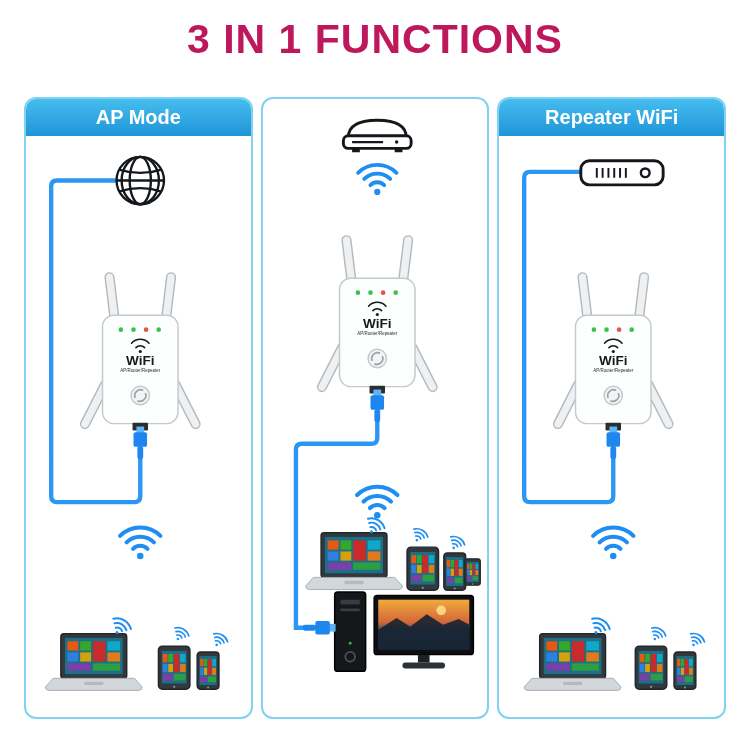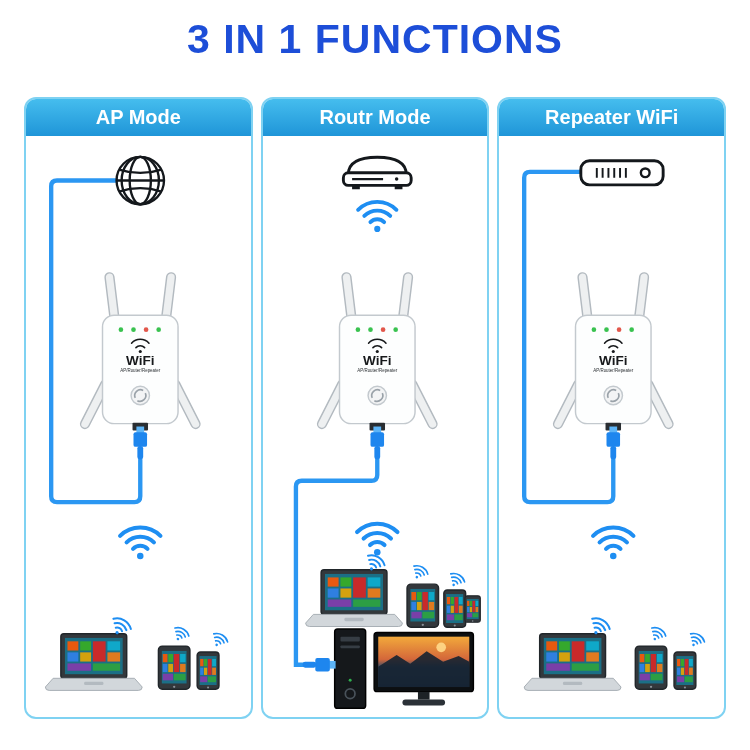--- a/index.html
+++ b/index.html
@@ -1,18 +1,18 @@
 <!DOCTYPE html>
 <html><head>
 <meta charset="utf-8">
 <style>
   * { margin:0; padding:0; box-sizing:border-box; }
   html, body { width:750px; height:750px; background:#ffffff; overflow:hidden;
                font-family:"Liberation Sans", sans-serif; }
-  .title { color:#1d4ed8; text-align:center; font-size:41px; font-weight:bold;
+  .title { color:#be185d; text-align:center; font-size:41px; font-weight:bold;
            letter-spacing:1px; margin:16px 0 12px; }
   .panels { display:flex; gap:8px; padding:0 24px;margin-top:34px; }
   .panel { flex:1; border:2px solid #7fd2f2; border-radius:12px; background:#fff; overflow:hidden; }
   .panel-header { height:37px; background:linear-gradient(180deg,#45bdee,#1f95d8);
                   color:#fff; font-size:20px; font-weight:bold;
                   display:flex; align-items:center; justify-content:center; }
   .art { display:block; width:100%; height:auto; }
   .cable { fill:none; stroke:#2b97f2; stroke-width:4.5; stroke-linecap:round; }
 </style>
 </head>
@@ -192,23 +192,20 @@
       <g>
         <use href="#sym-phone" x="176" y="532" width="24" height="40"></use>
       </g>
       <g transform="translate(200,520) rotate(30)">
         <use href="#sym-wifi" x="-10" y="-8" width="20" height="16"></use>
       </g>
     </svg>
   </section>
 
   <section class="panel">
-    <header class="panel-header">
-      <span>Routr Mode</span>
-    </header>
     <svg class="art" viewBox="0 0 232 600">
       <g>
         <use href="#sym-router" x="78" y="16" width="80" height="42"></use>
       </g>
       <g>
         <use href="#sym-wifi" x="94" y="62" width="48" height="38"></use>
       </g>
       <path class="cable" d="M118 334 V 350 Q 118 356 112 356 H 40 Q 34 356 34 362 V 546 H 44"></path>
       <g>
         <use href="#sym-repeater" x="58" y="140" width="120" height="170"></use>

